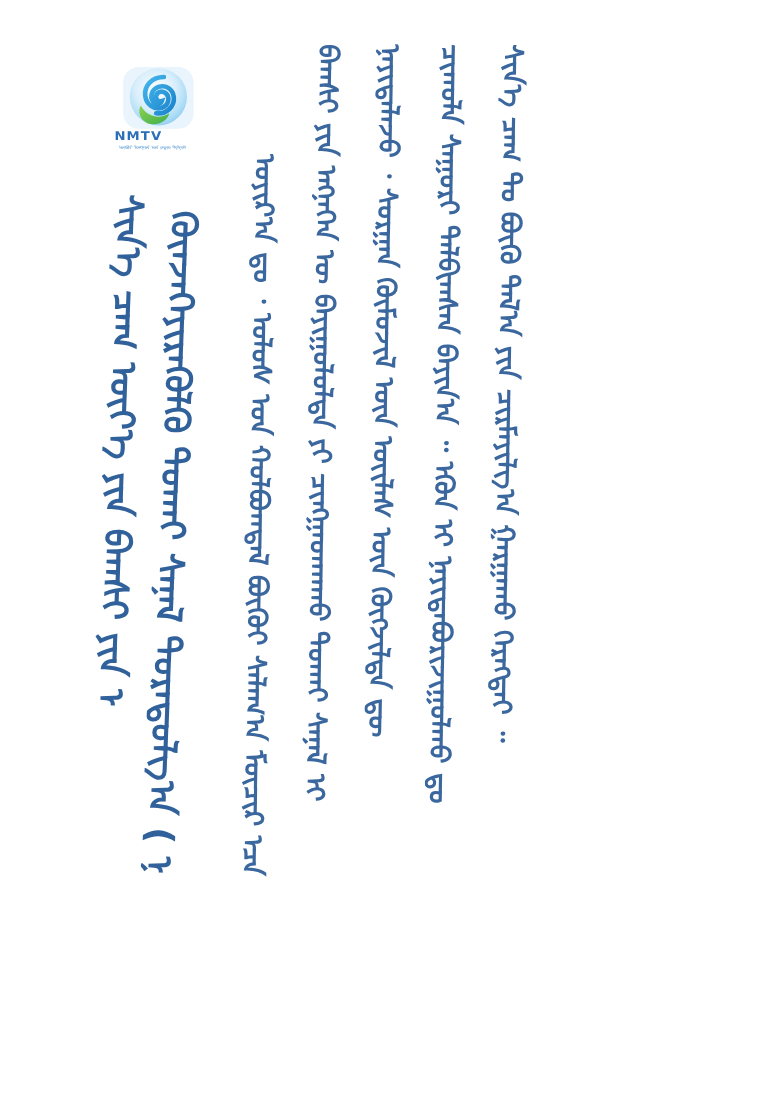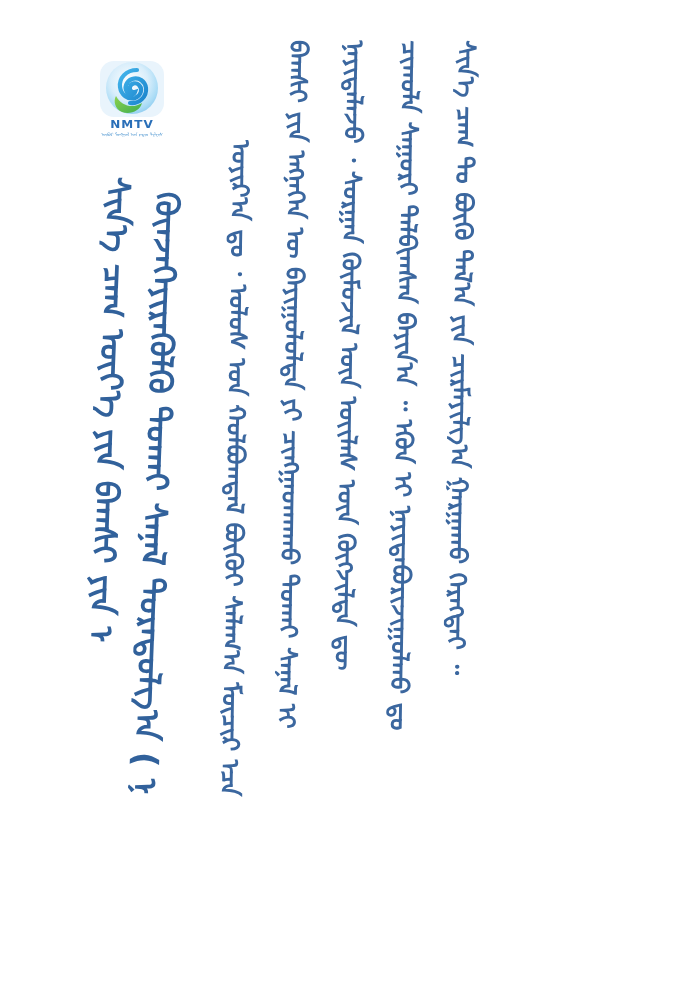--- a/index.html
+++ b/index.html
@@ -5,22 +5,22 @@
   html,body{margin:0;padding:0;background:#ffffff;}
   .page{
     position:relative;
     width:691px;height:1002px;
     background:#ffffff;
     overflow:hidden;
     font-family:"DejaVu Sans",sans-serif;
   }
   
   .logo{
-    position:absolute;left:92px;top:60px;width:80px;
-    text-align:center;
+    position:absolute;left:104px;top:60px;width:80px;
+    text-align:left;
   }
   .logo-badge{display:block;margin:0 auto;width:66px;height:58px;}
   .logo-wordmark{
     display:block;
     color:#2a6fb8;
     font-weight:bold;
     font-size:12px;
     line-height:1.05;
     letter-spacing:1px;
     transform:scaleY(.92);

